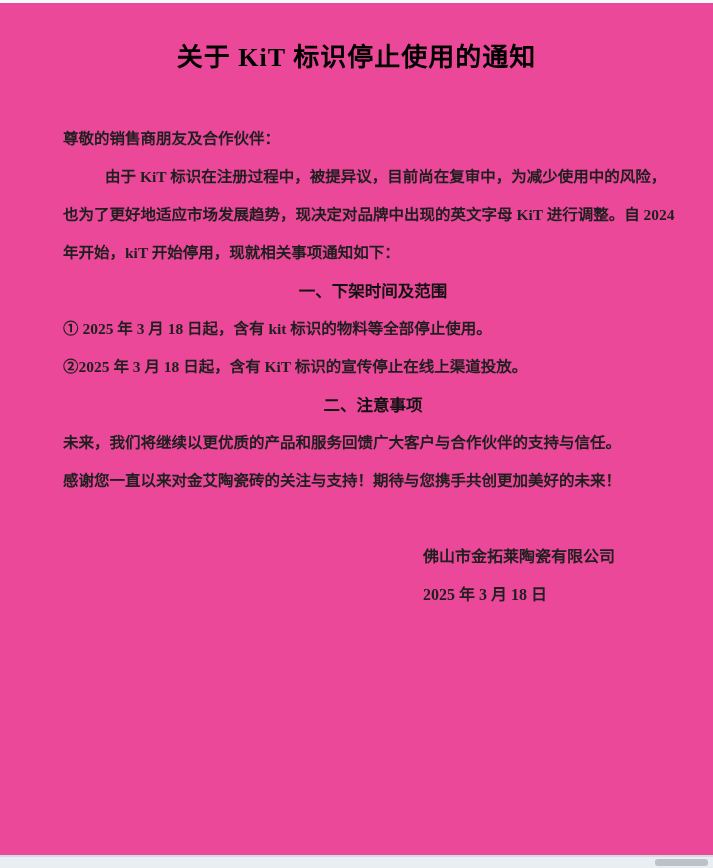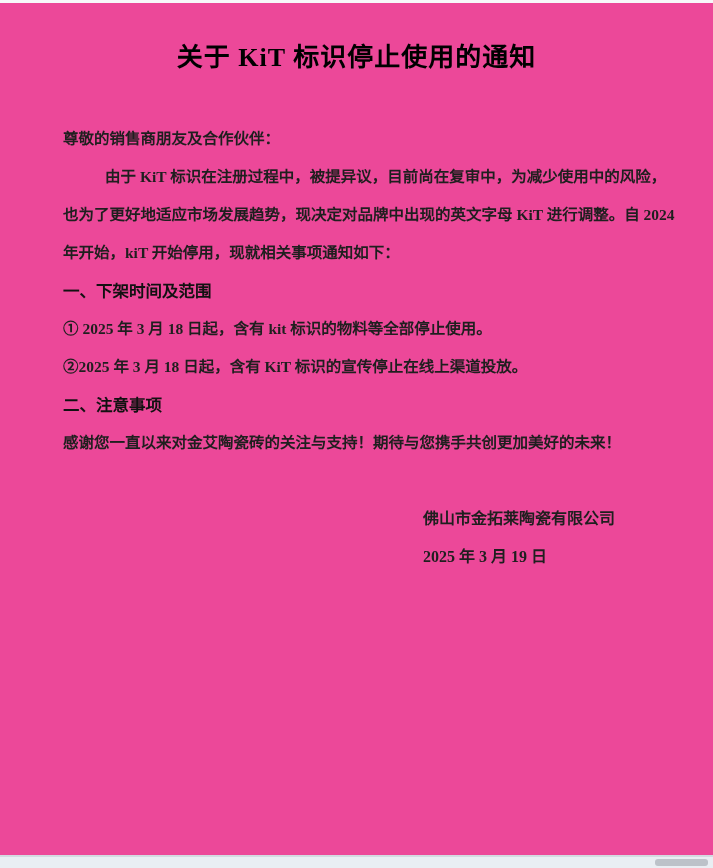--- a/index.html
+++ b/index.html
@@ -48,20 +48,21 @@
     white-space: pre-line;
   }
   .indent {
     text-indent: 42px;
   }
   .sec-heading {
     font-weight: bold !important;
     font-size: 16.5px !important;
     font-family: "Liberation Sans", "DejaVu Sans", sans-serif;
     color: #111111;
+    text-align: center;
   }
   .signature-block {
     margin: 38px 50px 0 auto;
     width: 210px;
     text-align: left;
   }
   .signature-block p {
     font-size: 16px;
     line-height: 38px;
     margin: 0;
@@ -101,25 +102,26 @@
     <h2 class="sec-heading">一、下架时间及范围</h2>
 
     <p class="pre">① 2025 年 3 月 18 日起，含有 kit 标识的物料等全部停止使用。</p>
 
     <p class="pre">②2025 年 3 月 18 日起，含有 KiT 标识的宣传停止在线上渠道投放。</p>
 
     <h2 class="sec-heading">二、注意事项</h2>
 
 
 
+    <p class="pre">未来，我们将继续以更优质的产品和服务回馈广大客户与合作伙伴的支持与信任。</p>
 
     <p class="pre">感谢您一直以来对金艾陶瓷砖的关注与支持！期待与您携手共创更加美好的未来！</p>
 
     <div class="signature-block">
       <p>佛山市金拓莱陶瓷有限公司</p>
-      <p>2025 年 3 月 19 日</p>
+      <p>2025 年 3 月 18 日</p>
     </div>
   </div>
 
   <div class="scrollbar">
     <div class="thumb"></div>
   </div>
 </div>
 
 </body></html>

